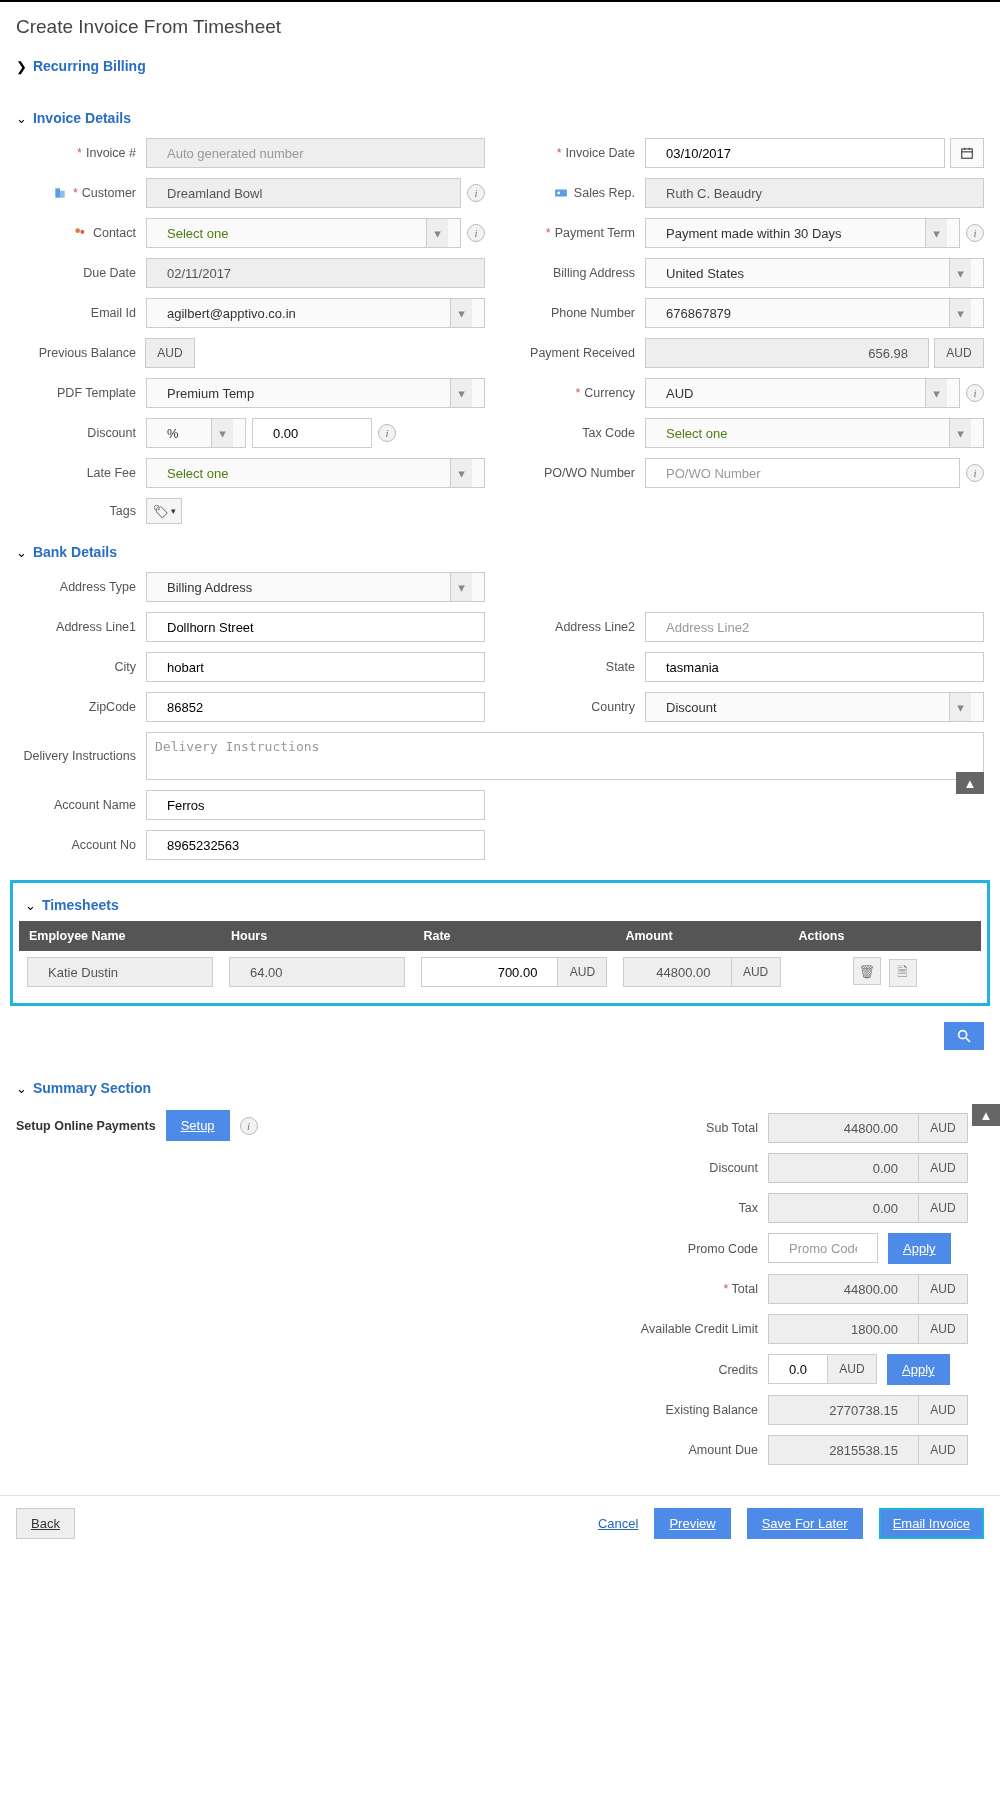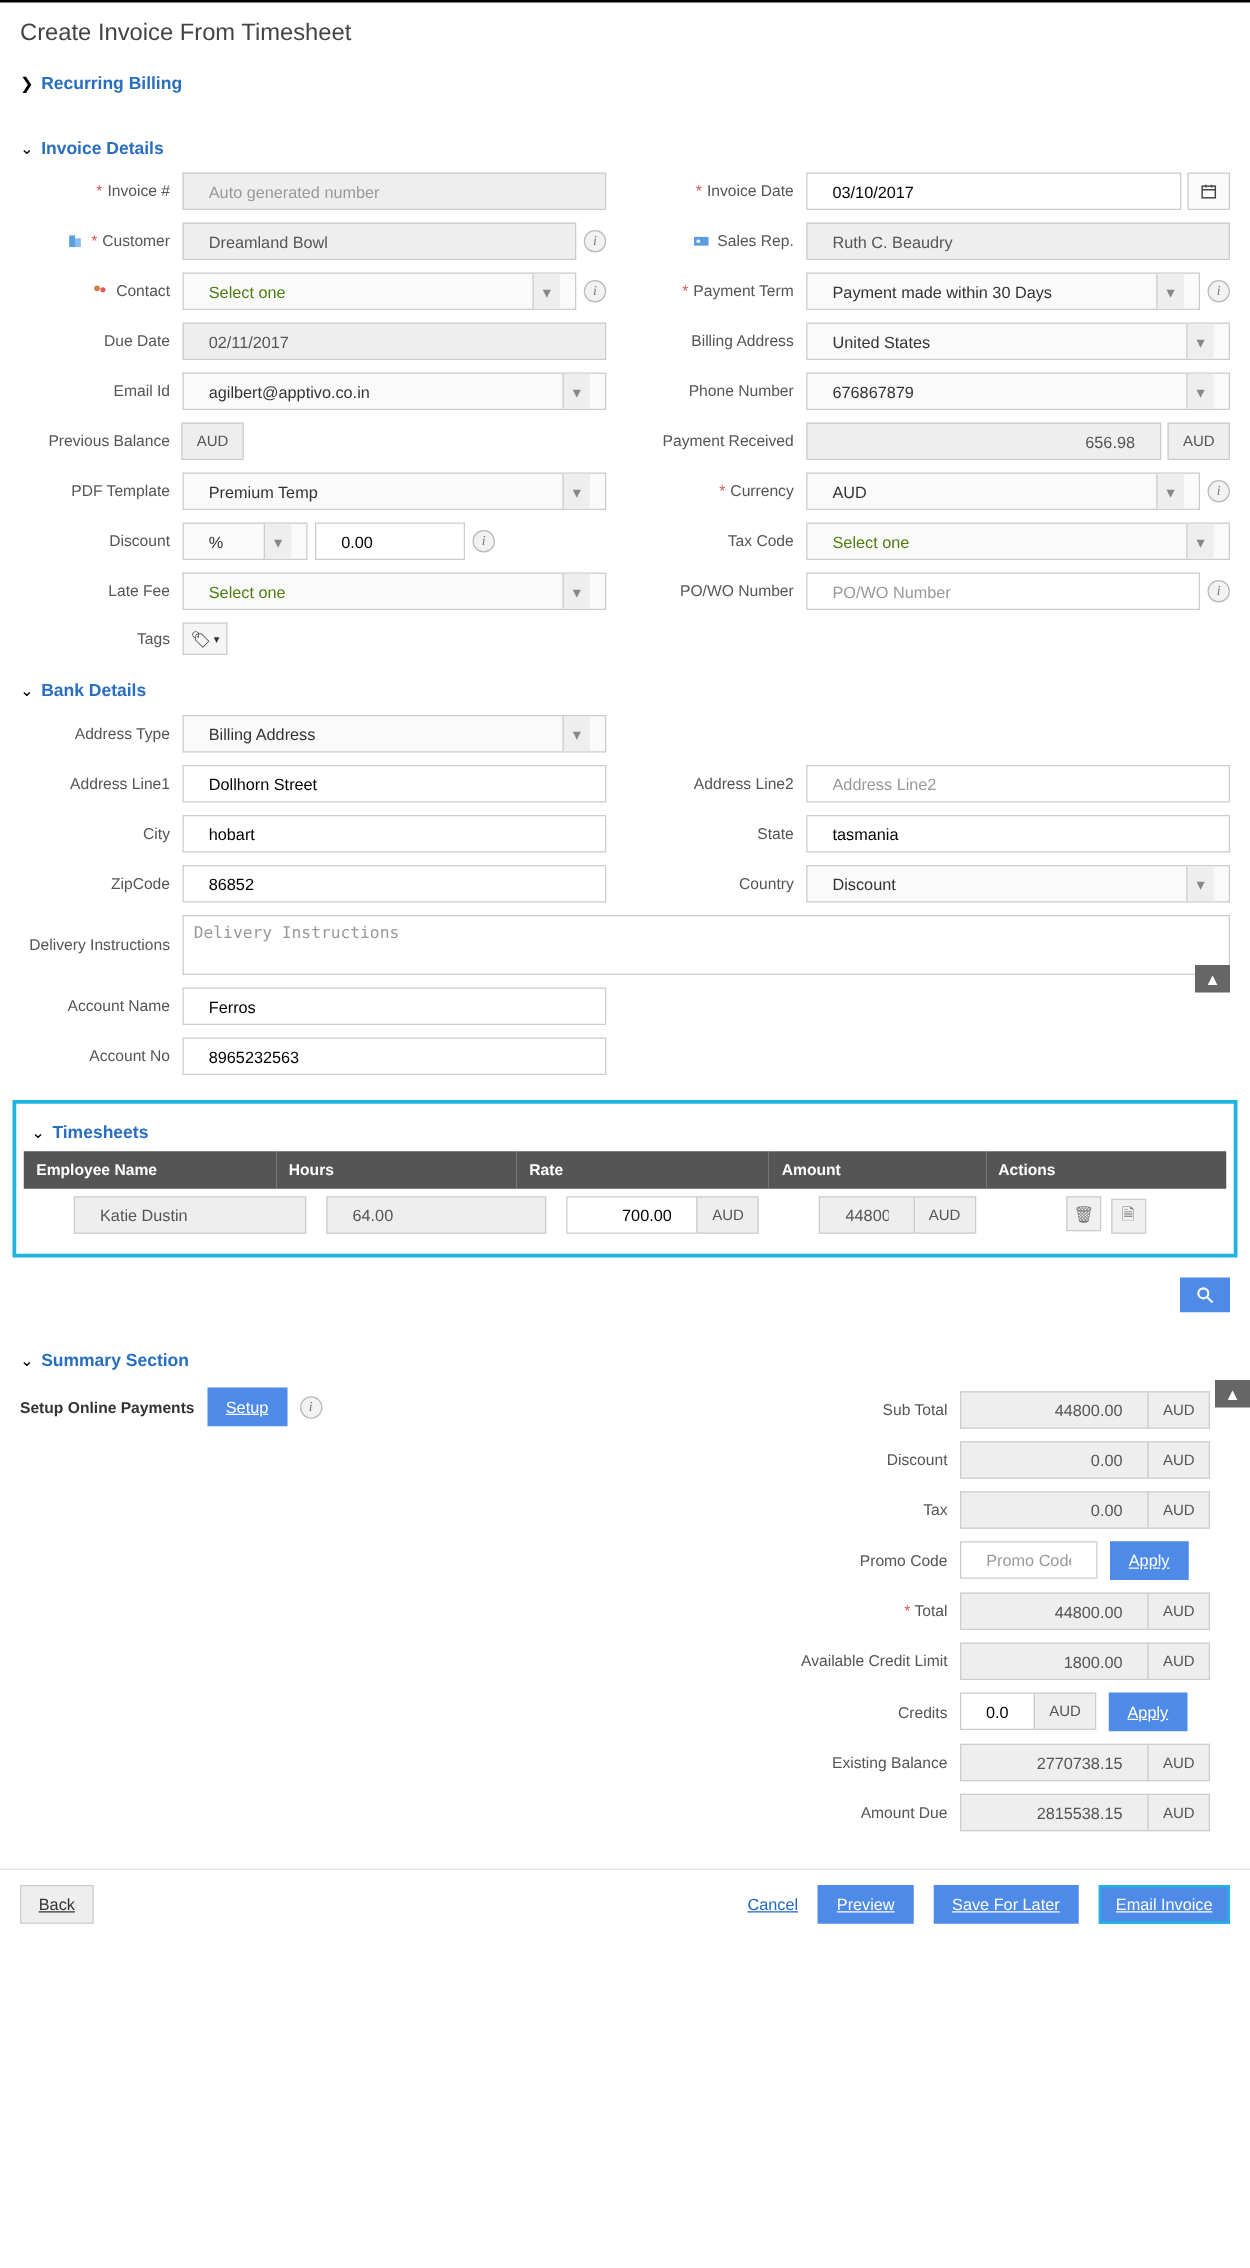--- a/index.html
+++ b/index.html
@@ -22,21 +22,21 @@
   .sel .arr { width: 22px; height: 28px; border-left: 1px solid #ccc; display: flex; align-items: center; justify-content: center; color: #888; margin: -4px -8px -4px 0; background: #eee; }
   .info { width: 18px; height: 18px; border-radius: 50%; border: 1px solid #bbb; background: #f2f2f2; display: flex; align-items: center; justify-content: center; font-style: italic; font-family: serif; color: #777; font-size: 11px; flex-shrink: 0; }
   .unit { width: 50px; height: 30px; border: 1px solid #ccc; background: #eee; display: flex; align-items: center; justify-content: center; font-size: 12px; color: #555; margin-left: -1px; flex-shrink: 0; }
   .cal-btn { width: 34px; height: 30px; border: 1px solid #ccc; background: #fafafa; margin-left: -1px; display: flex; align-items: center; justify-content: center; flex-shrink: 0; }
   .ph { color: #4d7c0f; }
   .ta { height: 48px; resize: none; padding: 6px 8px; }
   .ts-box { margin: 6px 10px; border: 3px solid #1fb3e0; padding: 4px 6px 10px; }
   .tbl { width: 100%; border-collapse: collapse; }
   .tbl th { background: #555; color: #fff; text-align: left; padding: 8px 10px; font-weight: 600; font-size: 12.5px; }
   .tbl td { padding: 6px 8px; }
-  .tbl .inp { height: 30px; margin-left: 32px; }
+  .tbl .inp { height: 30px; }
   .tright { text-align: right; }
   .btn { display: inline-flex; align-items: center; justify-content: center; padding: 7px 14px; border: 1px solid transparent; font-size: 13px; cursor: pointer; text-decoration: underline; }
   .btn-blue { background: #4e8ae8; color: #fff; }
   .btn-grey { background: #eee; border-color: #ccc; color: #333; }
   .search-btn { width: 40px; height: 28px; background: #4e8ae8; color: #fff; border: none; display: flex; align-items: center; justify-content: center; float: right; margin: 10px 16px 0 0; }
   .summary-row { display: flex; justify-content: flex-end; align-items: center; margin-bottom: 10px; padding-right: 32px; }
   .summary-row .slab { width: 170px; text-align: right; padding-right: 10px; font-size: 12.5px; color: #555; }
   .summary-row .sval { width: 200px; }
   .footer { border-top: 1px solid #e0e0e0; margin-top: 30px; padding: 12px 16px; display: flex; justify-content: space-between; align-items: center; }
   .footer-r { display: flex; align-items: center; gap: 16px; }

